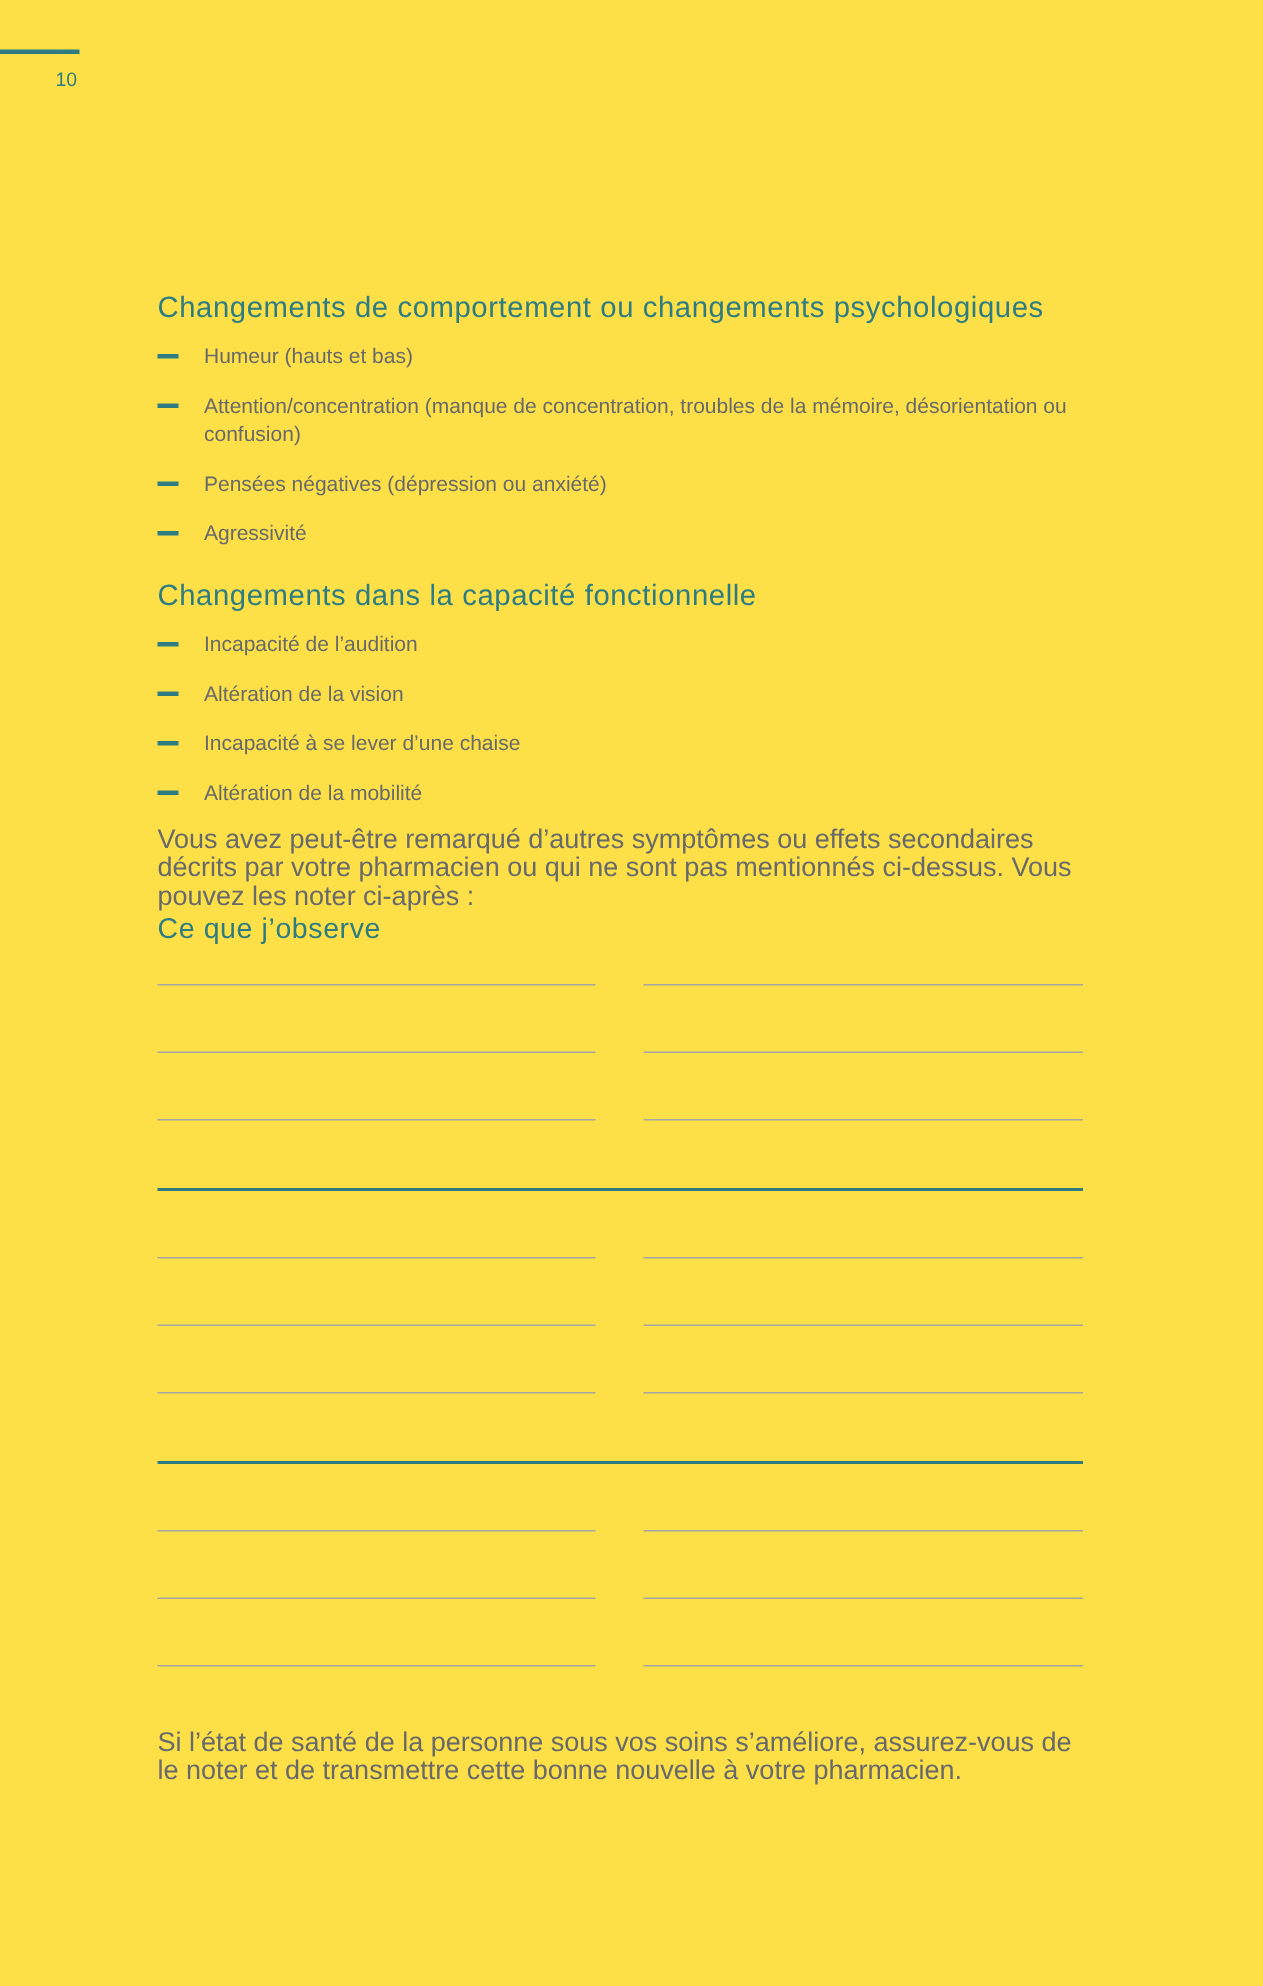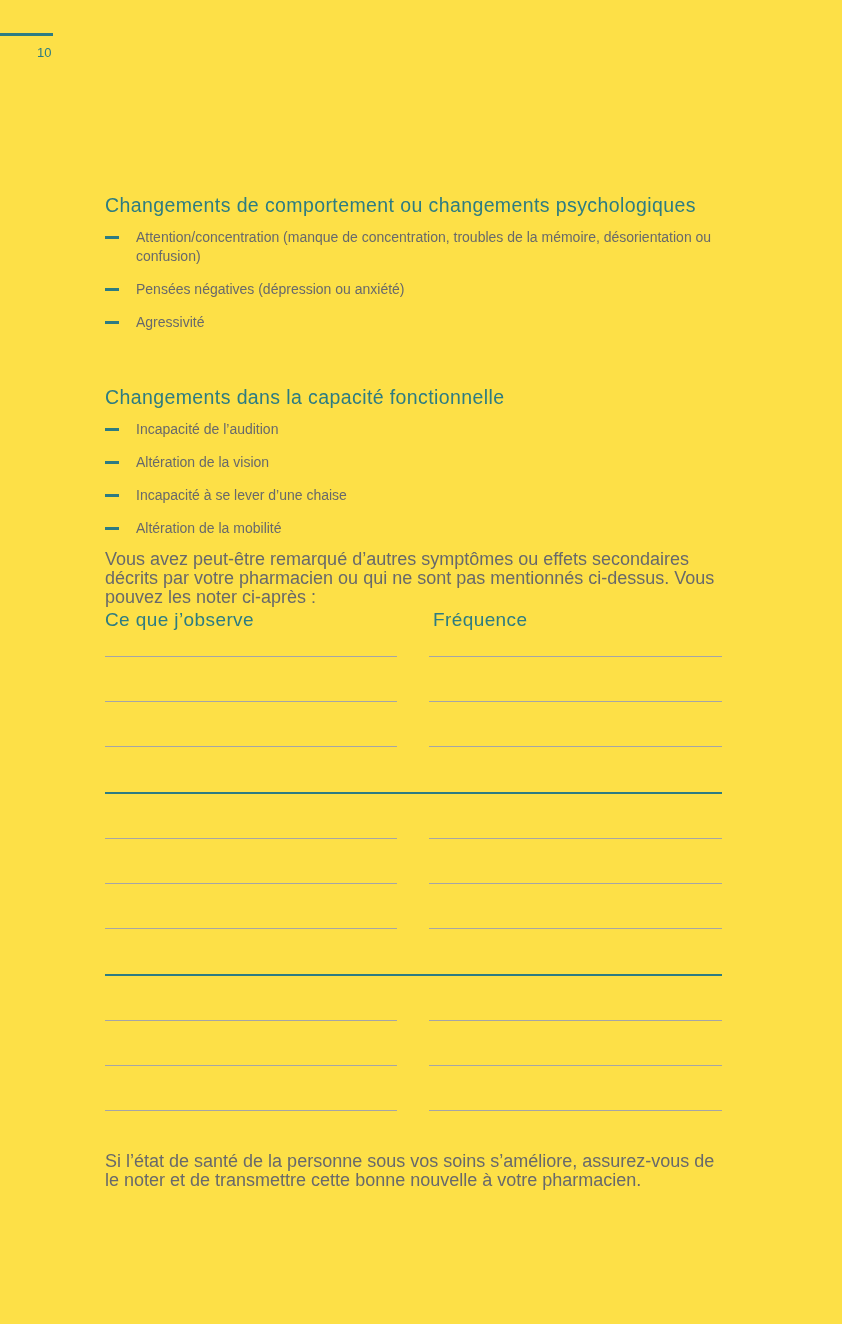--- a/index.html
+++ b/index.html
@@ -123,20 +123,21 @@
 <div class="page">
 
   <div class="top-rule"></div>
   <div class="page-number">10</div>
 
   <div class="content">
 
     <section class="sec sec-1">
       <h2>Changements de comportement ou changements psychologiques</h2>
       <ul class="dash-list">
+          <li><span class="dash"></span><span>Humeur (hauts et bas)</span></li>
           <li><span class="dash"></span><span>Attention/concentration (manque de concentration, troubles de la mémoire, désorientation ou confusion)</span></li>
           <li><span class="dash"></span><span>Pensées négatives (dépression ou anxiété)</span></li>
           <li><span class="dash"></span><span>Agressivité</span></li>
         </ul>
     </section>
 
     <section class="sec sec-2">
       <h2>Changements dans la capacité fonctionnelle</h2>
       <ul class="dash-list">
           <li><span class="dash"></span><span>Incapacité de l’audition</span></li>
@@ -144,21 +145,20 @@
           <li><span class="dash"></span><span>Incapacité à se lever d’une chaise</span></li>
           <li><span class="dash"></span><span>Altération de la mobilité</span></li>
         </ul>
     </section>
 
     <p class="note intro">Vous avez peut-être remarqué d’autres symptômes ou effets secondaires décrits par votre pharmacien ou qui ne sont pas mentionnés ci-dessus. Vous pouvez les noter ci-après :</p>
 
     <div class="obs-table">
       <div class="col-headers">
         <div class="col-h left">Ce que j’observe</div>
-        <div class="col-h right">Fréquence</div>
       </div>
       <div class="rows" id="rows-container">
           <div class="row">
             <div class="cell l"></div>
             <div class="cell r"></div>
           </div>
           <div class="row">
             <div class="cell l"></div>
             <div class="cell r"></div>
           </div>

